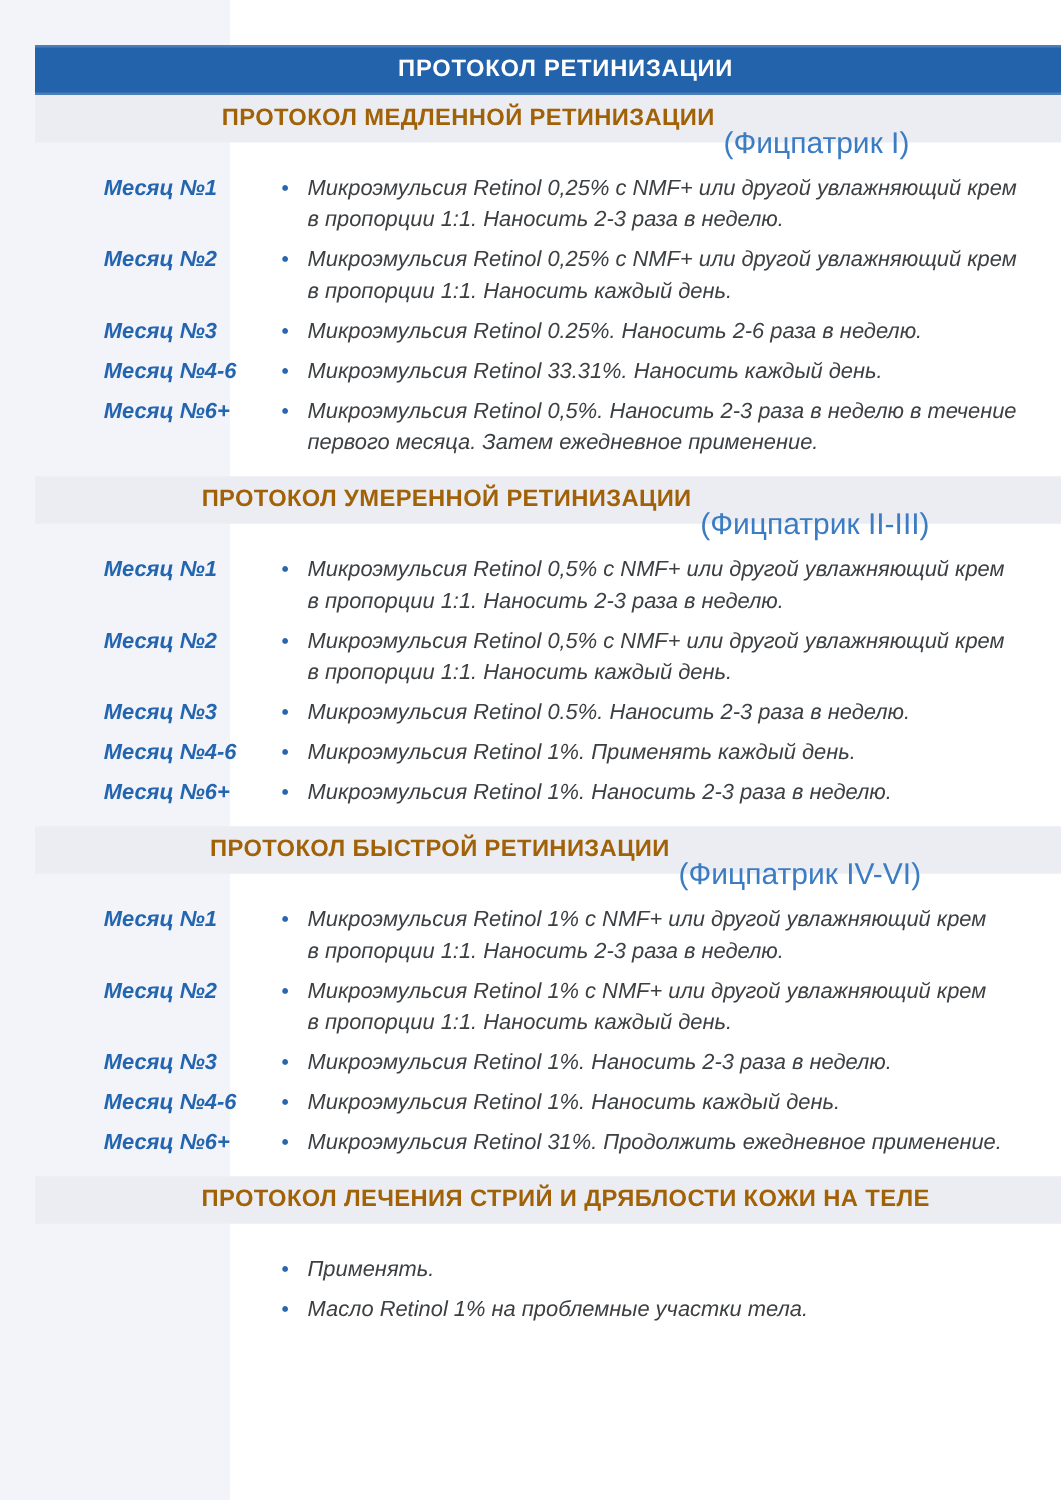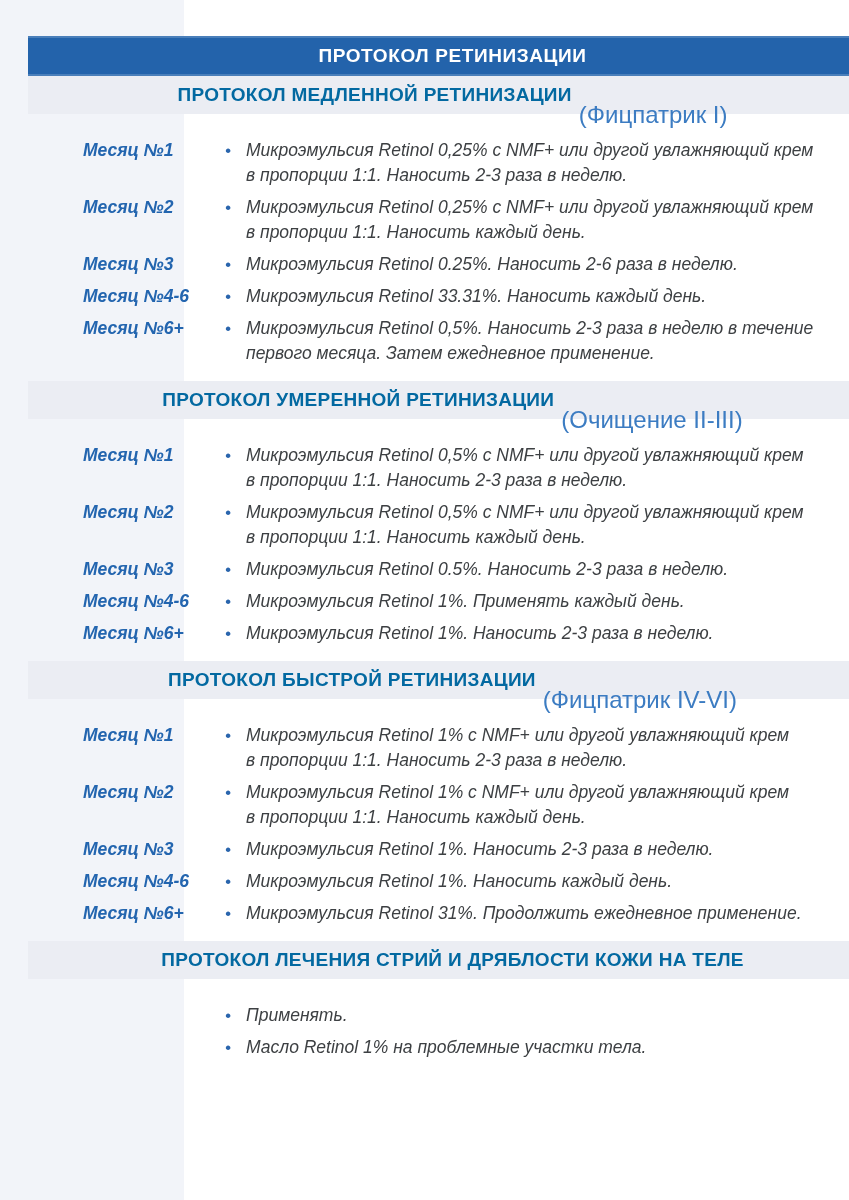--- a/index.html
+++ b/index.html
@@ -46,21 +46,21 @@
   }
   .band {
     height: 38px;
     background: #ebedf3;
     display: flex;
     align-items: center;
     justify-content: center;
     white-space: nowrap;
   }
   .band-title {
-    color: #0369a1;
+    color: #a16207;
     font-size: 19px;
     font-weight: bold;
     letter-spacing: 0.3px;
   }
   .band-subtitle {
     color: #3c7cc2;
     font-size: 24px;
     font-weight: normal;
     margin-left: 7px;
     margin-top: 39px;
@@ -158,21 +158,21 @@
             <span class="row-text">Микроэмульсия Retinol 0,5%. Наносить 2-3 раза в неделю в течение
 первого месяца. Затем ежедневное применение.</span>
           </div>
         </div>
       </div>
     </section>
 
     <section>
       <div class="band">
         <span class="band-title">ПРОТОКОЛ УМЕРЕННОЙ РЕТИНИЗАЦИИ</span>
-        <span class="band-subtitle">(Очищение II-III)</span>
+        <span class="band-subtitle">(Фицпатрик II-III)</span>
       </div>
       <div class="rows">
         <div class="row">
           <div class="row-label">Месяц №1</div>
           <div class="row-content">
             <span class="bullet">•</span>
             <span class="row-text">Микроэмульсия Retinol 0,5% с NMF+ или другой увлажняющий крем
 в пропорции 1:1. Наносить 2-3 раза в неделю.</span>
           </div>
         </div>

